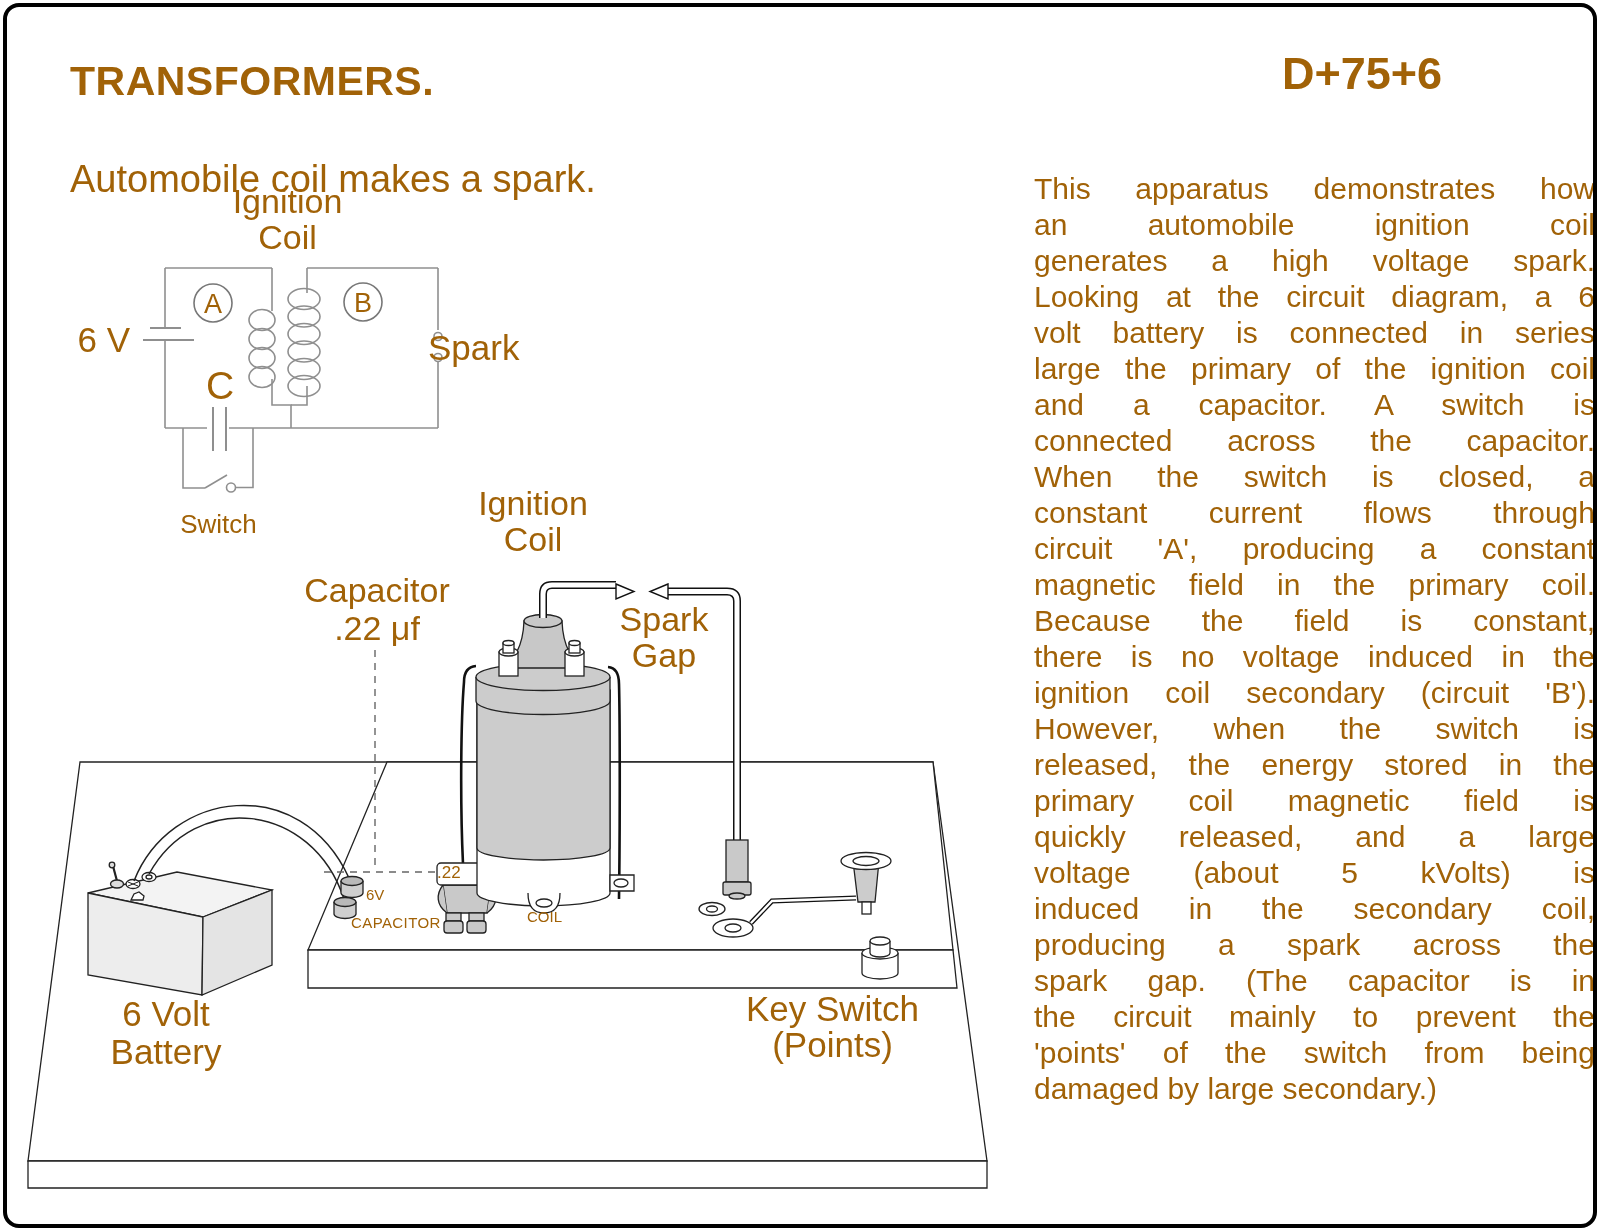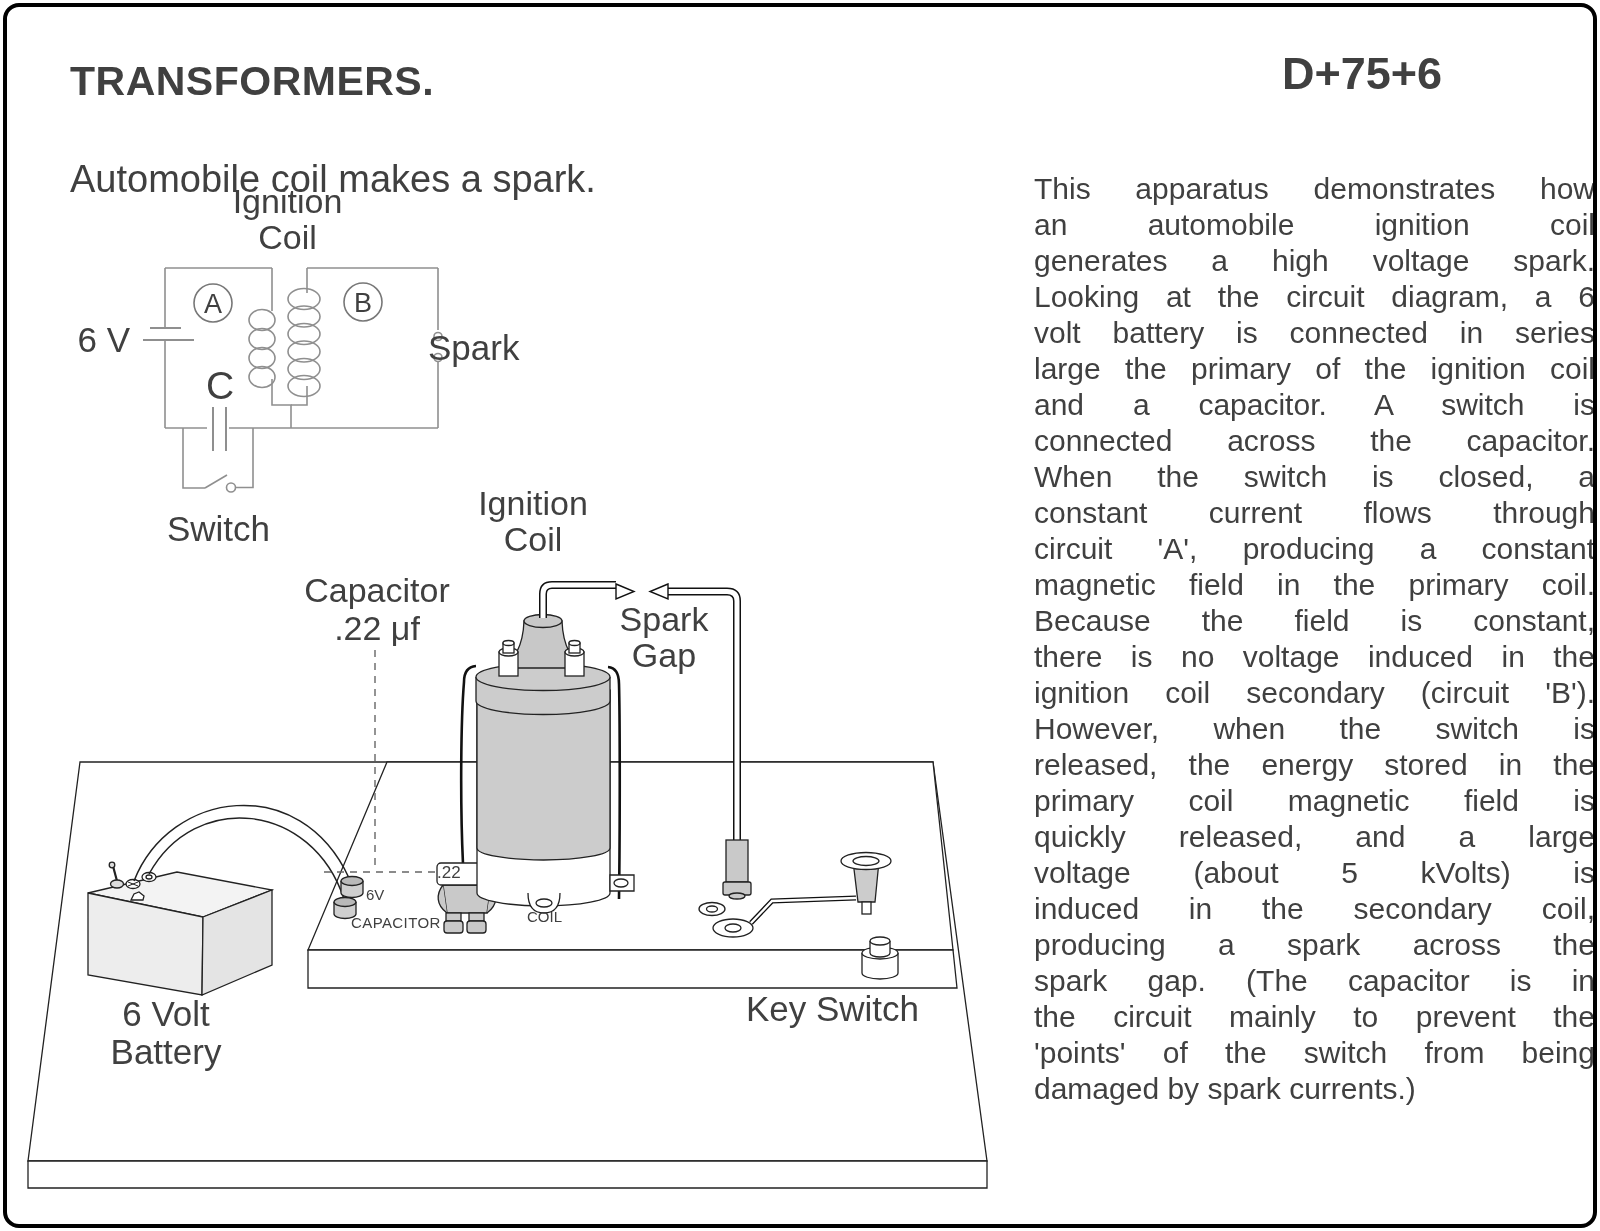--- a/index.html
+++ b/index.html
@@ -1,33 +1,33 @@
 <!DOCTYPE html>
 <html><head>
 <meta charset="utf-8">
 <style>
   html,body{margin:0;padding:0;background:#fff;}
   .page{position:relative;width:1600px;height:1231px;background:#fff;overflow:hidden;
-        font-family:"Liberation Sans", sans-serif;color:#404040;}
+        font-family:"Liberation Sans", sans-serif;color:#a16207;}
   .frame{position:absolute;left:3px;top:3px;right:3px;bottom:3px;border:4px solid #000;
          border-radius:16px;pointer-events:none;}
   .abs{position:absolute;white-space:nowrap;}
   .ctr{text-align:center;white-space:normal;}
   .t-title{left:70px;top:58px;font-size:41px;font-weight:bold;letter-spacing:.5px;}
   .t-sub{left:70px;top:158px;font-size:38px;}
   .t-cat{left:1282px;top:48px;font-size:45px;font-weight:bold;}
   
   .c-coil{left:205px;top:183px;width:165px;font-size:34px;line-height:36px;}
   .c-6v{left:66px;top:320px;width:64px;font-size:35px;text-align:right;}
   .c-node{width:38px;font-size:27px;text-align:center;}
   .c-a{left:194px;top:289px;}
   .c-b{left:344px;top:288px;}
   .c-c{left:198px;top:364px;width:44px;font-size:39px;text-align:center;}
   .c-spark{left:428px;top:328px;font-size:35px;}
-  .c-switch{left:156px;top:509px;width:125px;font-size:35px;text-align:center;}
+  .c-switch{left:156px;top:509px;width:125px;font-size:26px;text-align:center;}
   
   .a-coil{left:450px;top:485px;width:166px;font-size:34px;line-height:36px;}
   .a-cap{left:288px;top:571px;width:178px;font-size:34px;line-height:38px;}
   .a-gap{left:594px;top:601px;width:140px;font-size:34px;line-height:36px;}
   .a-batt{left:83px;top:995px;width:166px;font-size:35px;line-height:38px;}
   .a-key{left:710px;top:991px;width:245px;font-size:35px;line-height:36px;}
   .s-lbl{font-size:15px;}
   .s-6v{left:366px;top:886px;}
   .s-capacitor{left:351px;top:914px;letter-spacing:.4px;}
   .s-coil{left:527px;top:908px;}
@@ -228,20 +228,21 @@
   <div class="abs a-gap ctr">
     <div>Spark</div>
     <div>Gap</div>
   </div>
   <div class="abs a-batt ctr">
     <div>6 Volt</div>
     <div>Battery</div>
   </div>
   <div class="abs a-key ctr">
     <div>Key Switch</div>
+    <div>(Points)</div>
   </div>
   <div class="abs s-lbl s-6v">6V</div>
   <div class="abs s-lbl s-capacitor">CAPACITOR</div>
   <div class="abs s-lbl s-coil">COIL</div>
   <div class="abs s-22">.22</div>
 
   <div class="abs desc">
       <div class="jline">This apparatus demonstrates how</div>
       <div class="jline">an automobile ignition coil</div>
       <div class="jline">generates a high voltage spark.</div>
@@ -260,17 +261,17 @@
       <div class="jline">However, when the switch is</div>
       <div class="jline">released, the energy stored in the</div>
       <div class="jline">primary coil magnetic field is</div>
       <div class="jline">quickly released, and a large</div>
       <div class="jline">voltage (about 5 kVolts) is</div>
       <div class="jline">induced in the secondary coil,</div>
       <div class="jline">producing a spark across the</div>
       <div class="jline">spark gap.  (The capacitor is in</div>
       <div class="jline">the circuit mainly to prevent the</div>
       <div class="jline">'points' of the switch from being</div>
-      <div class="jline last">damaged by spark currents.)</div>
+      <div class="jline last">damaged by large secondary.)</div>
     </div>
 
   <div class="frame"></div>
 </div>
 
 </body></html>

